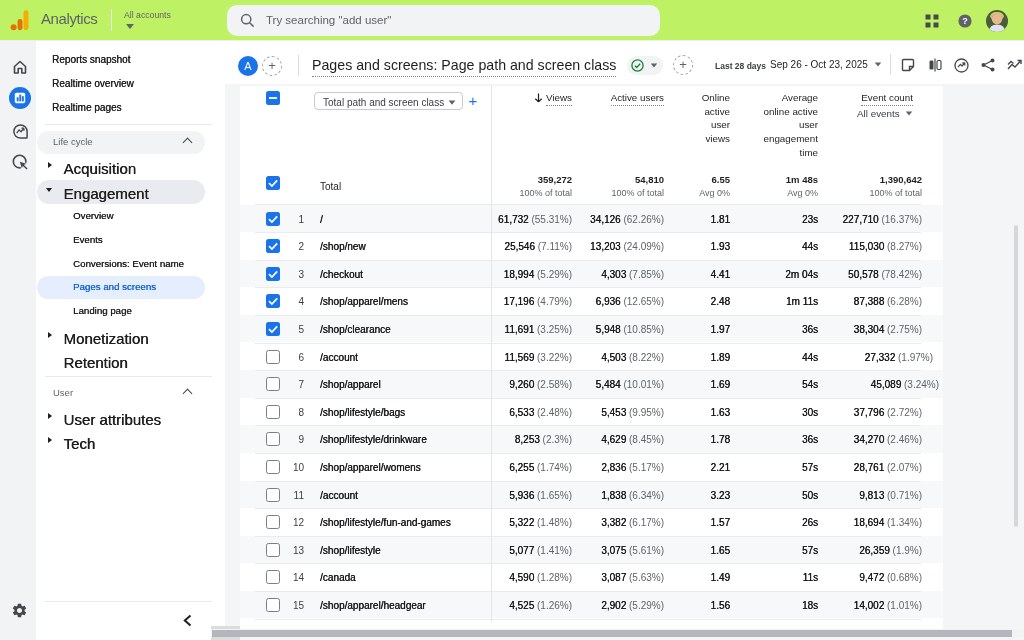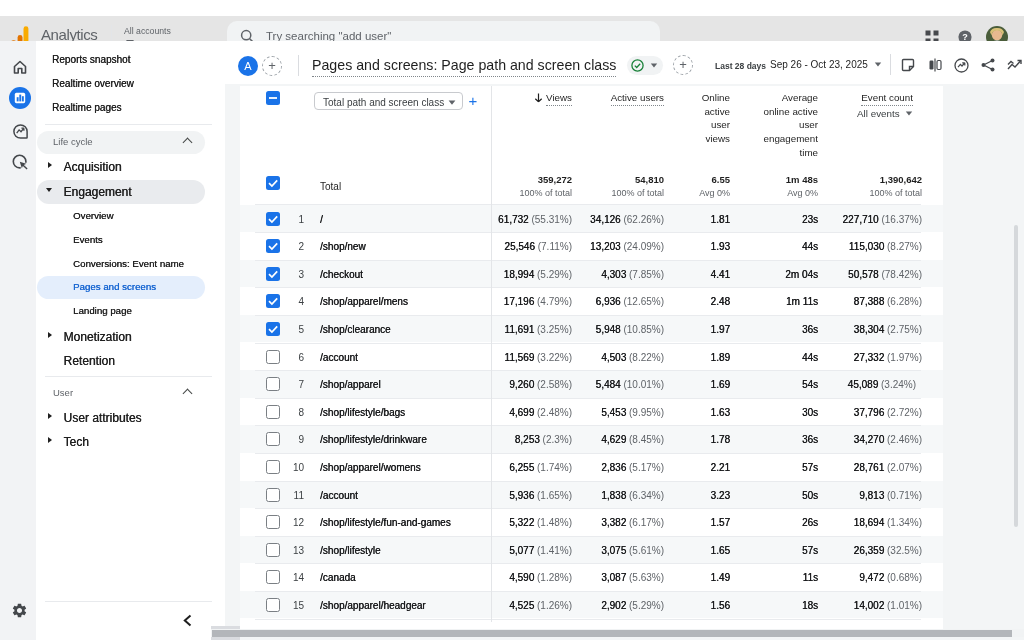--- a/index.html
+++ b/index.html
@@ -1,37 +1,37 @@
 <!DOCTYPE html>
 <html><head><meta charset="utf-8"><style>
 * { margin:0; padding:0; box-sizing:border-box; }
 html,body { width:1024px; height:640px; overflow:hidden; font-family:"Liberation Sans",sans-serif;
   -webkit-font-smoothing:antialiased; }
 body { position:relative; background:#fff; }
 
 
-#topbar { position:absolute; left:0; top:16px; width:1024px; height:41px; background:#e5e5e5;
+#topbar { position:absolute; left:0; top:0; width:1024px; height:41px; background:#bef264;
   border-bottom:1px solid #eceef0; }
 #ga-logo { position:absolute; left:10px; top:10px; }
 #brand { position:absolute; left:41px; top:10px; font-size:15px; color:#5f6368; letter-spacing:-.4px; }
 #tb-div { position:absolute; left:111px; top:9px; width:1px; height:22px; background:#e3e5e8; }
 #allacc { position:absolute; left:124px; top:10px; font-size:8.7px; color:#5f6368; }
 #allacc-caret { position:absolute; left:126px; top:24px; }
 #search { position:absolute; left:227px; top:5px; width:433px; height:31px; background:#f1f3f4; border-radius:10px; }
 #search-txt { position:absolute; left:39px; top:9px; font-size:11.5px; color:#5f6368; }
 .caret { width:0; height:0; border-left:4px solid transparent; border-right:4px solid transparent;
   border-top:5px solid #5f6368; }
 
 
 #rail { position:absolute; left:0; top:41px; width:36px; height:599px; background:#f2f3f5; }
 
 
 #sidebar { position:absolute; left:36px; top:41px; width:189px; height:599px; background:#fff; }
 .nav { position:absolute; left:16px; font-size:10px; color:#1f1f1f; white-space:nowrap; text-shadow:.3px 0 0 #1f1f1f; }
-.nav2 { position:absolute; left:27.5px; font-size:12px; color:#1f1f1f; white-space:nowrap; text-shadow:.3px 0 0 #1f1f1f; }
+.nav2 { position:absolute; left:27.5px; font-size:15px; color:#1f1f1f; white-space:nowrap; text-shadow:.3px 0 0 #1f1f1f; }
 .nav3 { position:absolute; left:37px; font-size:9.7px; color:#1f1f1f; white-space:nowrap; text-shadow:.3px 0 0 currentColor; }
 .sechead { position:absolute; left:17px; font-size:9.5px; color:#5f6368; }
 .pill { position:absolute; left:1px; width:168px; height:23px; border-radius:12px; }
 .tri-r { position:absolute; left:12px; width:0; height:0; border-top:3px solid transparent;
   border-bottom:3px solid transparent; border-left:4.5px solid #1f1f1f; }
 .tri-d { position:absolute; left:10px; width:0; height:0; border-left:3px solid transparent;
   border-right:3px solid transparent; border-top:4.5px solid #1f1f1f; }
 .chev { position:absolute; left:148px; width:7px; height:7px; border-left:1.6px solid #444746;
   border-top:1.6px solid #444746; transform:rotate(45deg); }
 .sdiv { position:absolute; left:9px; width:167px; height:1px; background:#e8eaed; }
@@ -345,37 +345,37 @@
 <div class="rv" style="right:21px"><b>38,304</b> <span>(2.75%)</span></div>
 </div>
 <div class="trow" style="top:342.5px">
 <div class="cb off" style="left:26px;top:7px"></div>
 <div class="rnum">6</div>
 <div class="rpath">/account</div>
 <div class="rv" style="right:371px"><b>11,569</b> <span>(3.22%)</span></div>
 <div class="rv" style="right:279px"><b>4,503</b> <span>(8.22%)</span></div>
 <div class="rv" style="right:213px"><b>1.89</b></div>
 <div class="rv" style="right:125px"><b>44s</b></div>
-<div class="rv" style="right:21px"><b>27,332</b> <span>(1.97%)</span></div>
+<div class="rv" style="right:10px"><b>27,332</b> <span>(1.97%)</span></div>
 </div>
 <div class="trow zebra" style="top:370.1px">
 <div class="cb off" style="left:26px;top:7px"></div>
 <div class="rnum">7</div>
 <div class="rpath">/shop/apparel</div>
 <div class="rv" style="right:371px"><b>9,260</b> <span>(2.58%)</span></div>
 <div class="rv" style="right:279px"><b>5,484</b> <span>(10.01%)</span></div>
 <div class="rv" style="right:213px"><b>1.69</b></div>
 <div class="rv" style="right:125px"><b>54s</b></div>
-<div class="rv" style="right:27px"><b>45,089</b> <span>(3.24%)</span></div>
+<div class="rv" style="right:4px"><b>45,089</b> <span>(3.24%)</span></div>
 </div>
 <div class="trow" style="top:397.70000000000005px">
 <div class="cb off" style="left:26px;top:7px"></div>
 <div class="rnum">8</div>
 <div class="rpath">/shop/lifestyle/bags</div>
-<div class="rv" style="right:371px"><b>4,699</b> <span>(2.48%)</span></div>
+<div class="rv" style="right:371px"><b>6,533</b> <span>(2.48%)</span></div>
 <div class="rv" style="right:279px"><b>5,453</b> <span>(9.95%)</span></div>
 <div class="rv" style="right:213px"><b>1.63</b></div>
 <div class="rv" style="right:125px"><b>30s</b></div>
 <div class="rv" style="right:21px"><b>37,796</b> <span>(2.72%)</span></div>
 </div>
 <div class="trow zebra" style="top:425.3px">
 <div class="cb off" style="left:26px;top:7px"></div>
 <div class="rnum">9</div>
 <div class="rpath">/shop/lifestyle/drinkware</div>
 <div class="rv" style="right:371px"><b>8,253</b> <span>(2.3%)</span></div>
@@ -415,21 +415,21 @@
 <div class="rv" style="right:21px"><b>18,694</b> <span>(1.34%)</span></div>
 </div>
 <div class="trow zebra" style="top:535.7px">
 <div class="cb off" style="left:26px;top:7px"></div>
 <div class="rnum">13</div>
 <div class="rpath">/shop/lifestyle</div>
 <div class="rv" style="right:371px"><b>5,077</b> <span>(1.41%)</span></div>
 <div class="rv" style="right:279px"><b>3,075</b> <span>(5.61%)</span></div>
 <div class="rv" style="right:213px"><b>1.65</b></div>
 <div class="rv" style="right:125px"><b>57s</b></div>
-<div class="rv" style="right:21px"><b>26,359</b> <span>(32.5%)</span></div>
+<div class="rv" style="right:21px"><b>26,359</b> <span>(1.9%)</span></div>
 </div>
 <div class="trow" style="top:563.3px">
 <div class="cb off" style="left:26px;top:7px"></div>
 <div class="rnum">14</div>
 <div class="rpath">/canada</div>
 <div class="rv" style="right:371px"><b>4,590</b> <span>(1.28%)</span></div>
 <div class="rv" style="right:279px"><b>3,087</b> <span>(5.63%)</span></div>
 <div class="rv" style="right:213px"><b>1.49</b></div>
 <div class="rv" style="right:125px"><b>11s</b></div>
 <div class="rv" style="right:21px"><b>9,472</b> <span>(0.68%)</span></div>

